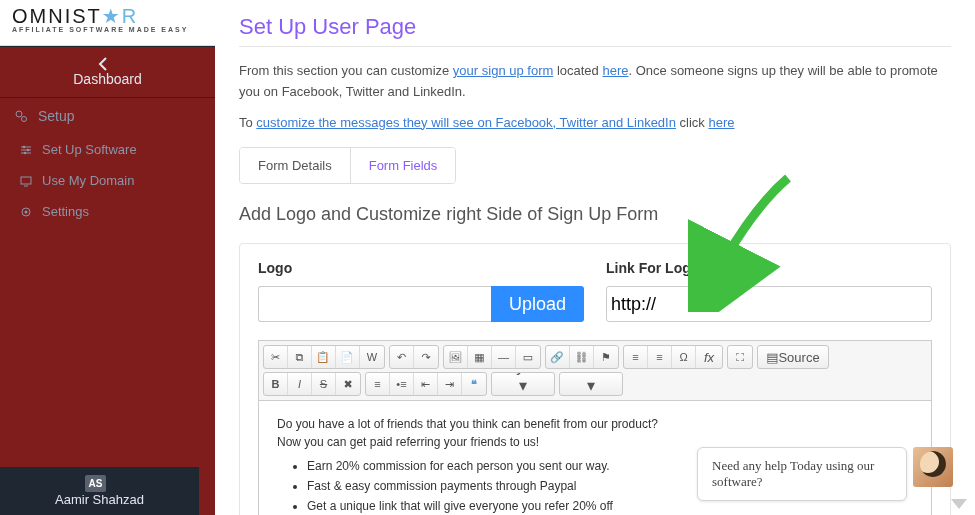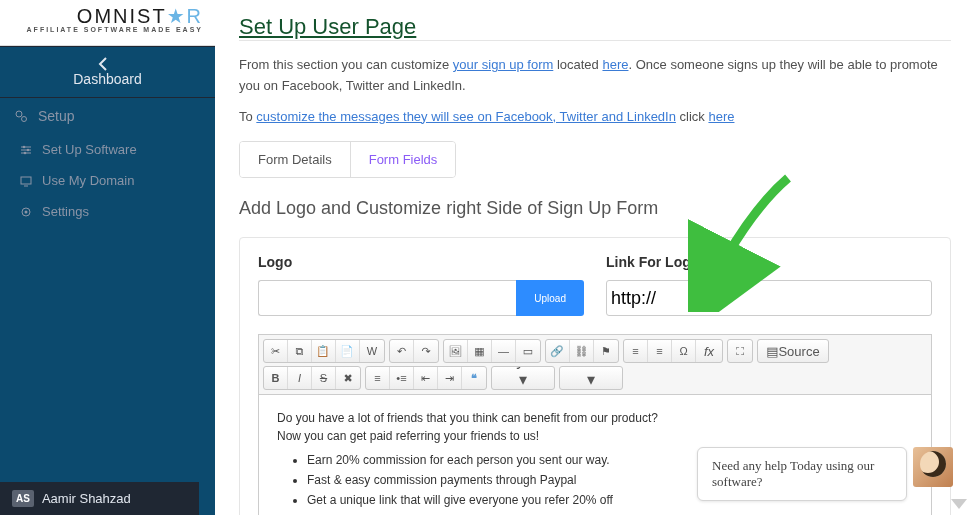--- a/index.html
+++ b/index.html
@@ -1,43 +1,43 @@
 <!DOCTYPE html>
 <html><head>
   <meta charset="utf-8">
   <style>
     * { margin:0; padding:0; box-sizing:border-box; }
     body { font-family: Arial, sans-serif; font-size:13px; color:#333; background:#f5f5f5; width:975px; height:515px; overflow:hidden; position:relative; }
-    .sidebar { position:absolute; left:0; top:0; width:215px; height:515px; background:#0c4a6e;text-align:right; }
+    .sidebar { position:absolute; left:0; top:0; width:215px; height:515px; background:#7f1d1d; }
     .logo-area { background:#fff; padding:6px 12px; height:46px; border-bottom:1px solid #ddd; }
     .logo-main { font-family: "Arial Black", sans-serif; font-size:20px; letter-spacing:2px; color:#1a1a1a; line-height:1; }
     .logo-star { color:#6bb5e5; }
     .logo-sub { font-size:7px; letter-spacing:2px; color:#555; font-weight:bold; }
     .nav-item { display:flex; align-items:center; padding:10px 14px; color:#e1e6ee; font-size:14px; cursor:pointer; }
     .nav-item.parent { border-top:1px solid #1f2733; border-bottom:1px solid #1f2733;flex-direction:column; }
     .nav-sub { display:flex; align-items:center; padding:8px 14px 8px 20px; color:#8a94a6; font-size:13px; cursor:pointer; }
     .nav-item svg, .nav-sub svg { margin-right:10px; flex-shrink:0; }
-    .user-bar { position:absolute; bottom:0; left:0; width:199px; background:#1f2733; padding:8px 12px; display:flex; align-items:center; color:#e1e6ee; }
+    .user-bar { position:absolute; bottom:0; left:0; width:199px; background:#1f2733; padding:8px 24px; display:flex; align-items:center; color:#e1e6ee;flex-direction:column; }
     .user-badge { background:#5a6270; color:#fff; font-size:10px; font-weight:bold; padding:3px 4px; border-radius:2px; margin-right:8px; }
     .main { position:absolute; left:215px; top:0; right:0; height:515px; background:#fff; padding:14px 24px 0 24px; overflow:hidden; }
-    .page-title { font-size:22px; color:#14532d; font-weight:normal; margin-bottom:0;text-decoration:underline; }
+    .page-title { font-size:22px; color:#8b5cf6; font-weight:normal; margin-bottom:6px; }
     .divider { height:1px; background:#e5e5e5; margin:0 0 14px 0; }
     .intro { font-size:13px; color:#505050; margin-bottom:10px; line-height:1.6; }
     .intro a { color:#3a7bd5; text-decoration:underline; cursor:pointer; }
     .tabs { display:inline-flex; border:1px solid #ddd; border-radius:4px; overflow:hidden; margin-top:4px; margin-bottom:20px; }
     .tab { padding:10px 18px; font-size:13px; color:#555; cursor:pointer; background:#fff; }
     .tab.inactive { color:#8b5cf6; border-left:1px solid #ddd; }
     .section-title { font-size:18px; color:#555; font-weight:normal; margin-bottom:18px; }
     .panel { border:1px solid #e5e5e5; border-radius:4px; padding:16px 18px; }
     .form-row { display:flex; gap:22px; }
     .form-col { flex:1; }
     .form-label { font-size:14px; color:#333; font-weight:bold; margin-bottom:10px; display:block; }
     .upload-group { display:flex; }
     .upload-input { flex:1; height:36px; border:1px solid #ccc; border-right:none; border-radius:3px 0 0 3px; padding:0 10px; font-size:13px; }
-    .upload-btn { height:36px; padding:0 18px; background:#2d8cff; color:#fff; border:none; border-radius:0 3px 3px 0; font-size:10px; cursor:pointer; }
+    .upload-btn { height:36px; padding:0 18px; background:#2d8cff; color:#fff; border:none; border-radius:0 3px 3px 0; font-size:18px; cursor:pointer; }
     .text-input { width:100%; height:36px; border:1px solid #ccc; border-radius:3px; padding:0 4px; font-size:18px; }
     .editor-box { border:1px solid #ccc; margin-top:18px; }
     .toolbar { background:#f6f6f6; border-bottom:1px solid #ccc; padding:4px; }
     .toolbar-row { display:flex; gap:4px; flex-wrap:wrap; align-items:center; margin-bottom:3px; }
     .toolbar-row:last-child { margin-bottom:0; }
     .tg { display:inline-flex; border:1px solid #c8c8c8; border-radius:3px; overflow:hidden; background:linear-gradient(#fff,#eee); }
     .tb { width:24px; height:22px; display:flex; align-items:center; justify-content:center; font-size:11px; color:#555; cursor:pointer; border-right:1px solid #dcdcdc; }
     .tb:last-child { border-right:none; }
     .tb.wide { width:auto; padding:0 8px; font-size:13px; }
     .tb.sel { width:62px; justify-content:flex-end; padding:0 6px; font-size:16px;flex-direction:column; }

